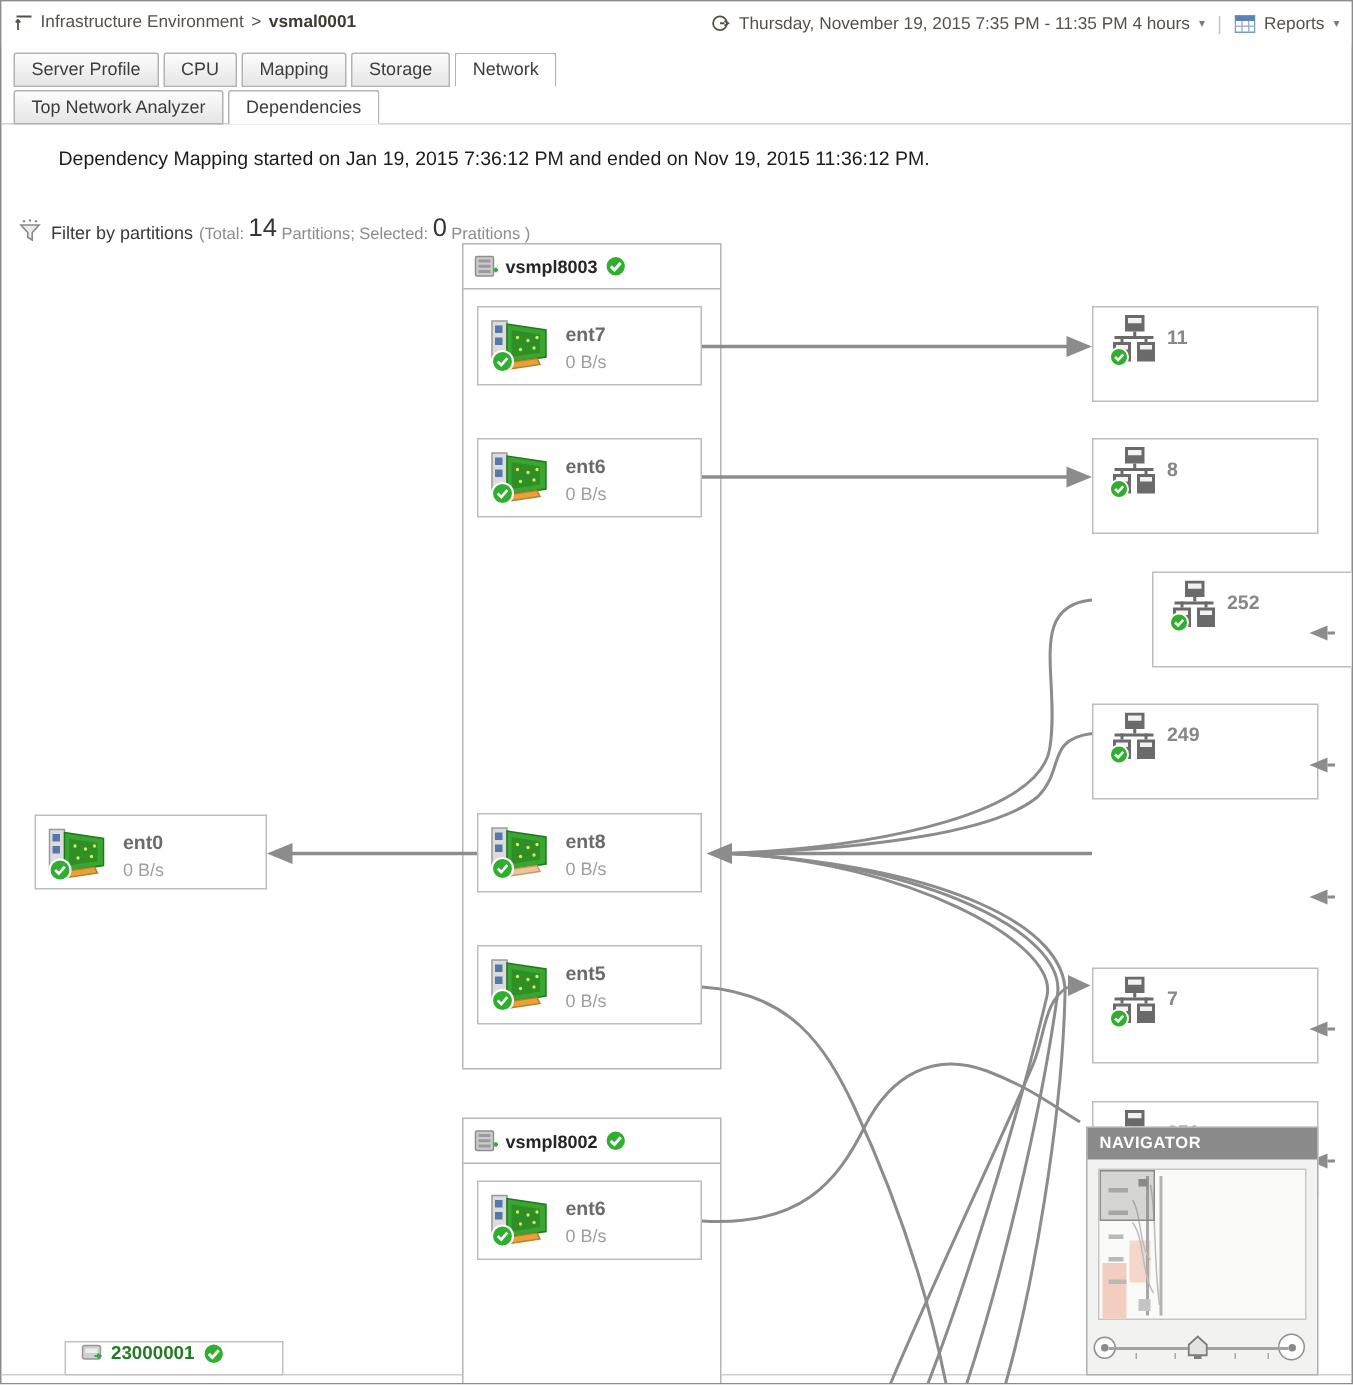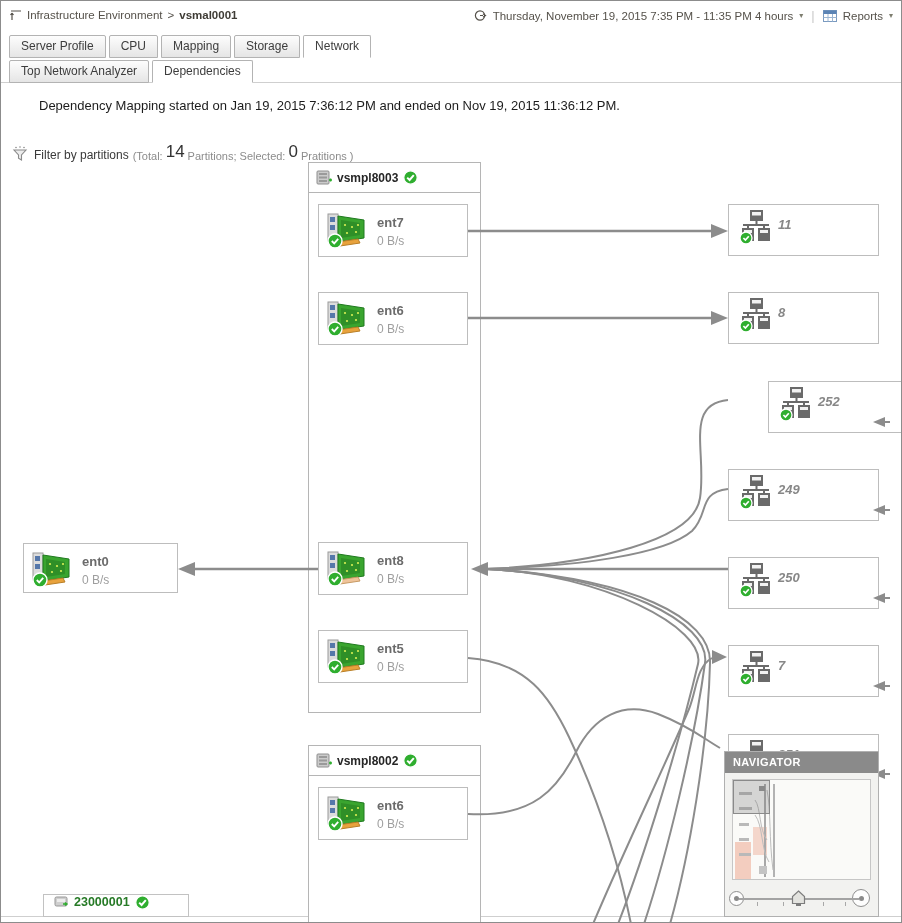--- a/index.html
+++ b/index.html
@@ -31,21 +31,21 @@
   .filter-label { margin:0 4px 0 6px; color:#3a3a3a; }
 
   
   .container-box { position:absolute; border:1px solid #b5b5b5; background:#fff; z-index:1; }
   .container-header { height:30px; border-bottom:1px solid #b5b5b5; display:flex; align-items:center; gap:5px; padding-left:7px; }
   .container-label { font-weight:bold; font-size:12px; color:#262626; }
   .nic-box { position:absolute; border:1px solid #bdbdbd; background:#fff; z-index:2; }
   .nic-icon { position:absolute; left:6px; top:7px; }
   .nic-name { position:absolute; left:58px; top:10px; font-weight:bold; font-size:13px; color:#6b6b6b; }
   .nic-rate { position:absolute; left:58px; top:29px; font-size:12px; color:#9e9e9e; }
-  .net-node { position:absolute; left:727px; width:151px; height:52px; border:1px solid #bdbdbd; background:#fff; z-index:1;font-style:italic; }
+  .net-node { position:absolute; left:727px; width:151px; height:64px; border:1px solid #bdbdbd; background:#fff; z-index:1; }
   .net-icon { position:absolute; left:11px; top:5px; }
   .net-label { position:absolute; left:49px; top:12px; font-weight:bold; font-size:13px; color:#878787; }
   .partition-box { position:absolute; left:42px; top:893px; width:146px; height:23px; border:1px solid #c2c2c2; background:#fff; display:flex; align-items:flex-start; gap:5px; padding-left:10px; z-index:1; }
   .partition-label { font-weight:bold; font-size:12.5px; color:#267a26; }
 
   .edges { position:absolute; left:0; top:0; z-index:3; pointer-events:none; }
   .canvas-bottom-line { position:absolute; left:0; top:915px; width:100%; height:1px; background:#cfcfcf; z-index:0; }
 
   
   .navigator { position:absolute; left:723px; top:750px; width:155px; height:166px; background:#f2f2f0; border:1px solid #b0b0b0; z-index:5; }
@@ -356,37 +356,20 @@
       <rect x="2" y="18" width="12" height="13" fill="#6a6a6a"></rect>
         <rect x="4" y="20" width="8" height="3" fill="#f2f2f2"></rect>
       <rect x="18" y="18" width="12" height="13" fill="#6a6a6a"></rect>
         <rect x="20" y="20" width="8" height="3" fill="#f2f2f2"></rect>
       <circle cx="6" cy="28" r="6" fill="#2fae2f" stroke="#fff" stroke-width="1.3"></circle>
       <path d="M3.4,28 L5.4,30 L8.8,26.2" stroke="#fff" stroke-width="1.7" fill="none"></path>
     </svg>
     <span class="net-label">249</span>
   </div>
 
-  <div class="net-node" style="top:556px;">
-    <svg class="net-icon" width="32" height="34" viewBox="0 0 32 34">
-      <rect x="10" y="0" width="13" height="11" fill="#6a6a6a"></rect>
-        <rect x="12" y="2" width="9" height="3.5" fill="#f2f2f2"></rect>
-      <rect x="15.5" y="11" width="2" height="3" fill="#6a6a6a"></rect>
-        <rect x="3" y="14" width="26" height="2" fill="#6a6a6a"></rect>
-      <rect x="7" y="14" width="2" height="4" fill="#6a6a6a"></rect>
-        <rect x="23" y="14" width="2" height="4" fill="#6a6a6a"></rect>
-      <rect x="2" y="18" width="12" height="13" fill="#6a6a6a"></rect>
-        <rect x="4" y="20" width="8" height="3" fill="#f2f2f2"></rect>
-      <rect x="18" y="18" width="12" height="13" fill="#6a6a6a"></rect>
-        <rect x="20" y="20" width="8" height="3" fill="#f2f2f2"></rect>
-      <circle cx="6" cy="28" r="6" fill="#2fae2f" stroke="#fff" stroke-width="1.3"></circle>
-      <path d="M3.4,28 L5.4,30 L8.8,26.2" stroke="#fff" stroke-width="1.7" fill="none"></path>
-    </svg>
-    <span class="net-label">250</span>
-  </div>
 
   <div class="net-node" style="top:644px;">
     <svg class="net-icon" width="32" height="34" viewBox="0 0 32 34">
       <rect x="10" y="0" width="13" height="11" fill="#6a6a6a"></rect>
         <rect x="12" y="2" width="9" height="3.5" fill="#f2f2f2"></rect>
       <rect x="15.5" y="11" width="2" height="3" fill="#6a6a6a"></rect>
         <rect x="3" y="14" width="26" height="2" fill="#6a6a6a"></rect>
       <rect x="7" y="14" width="2" height="4" fill="#6a6a6a"></rect>
         <rect x="23" y="14" width="2" height="4" fill="#6a6a6a"></rect>
       <rect x="2" y="18" width="12" height="13" fill="#6a6a6a"></rect>

